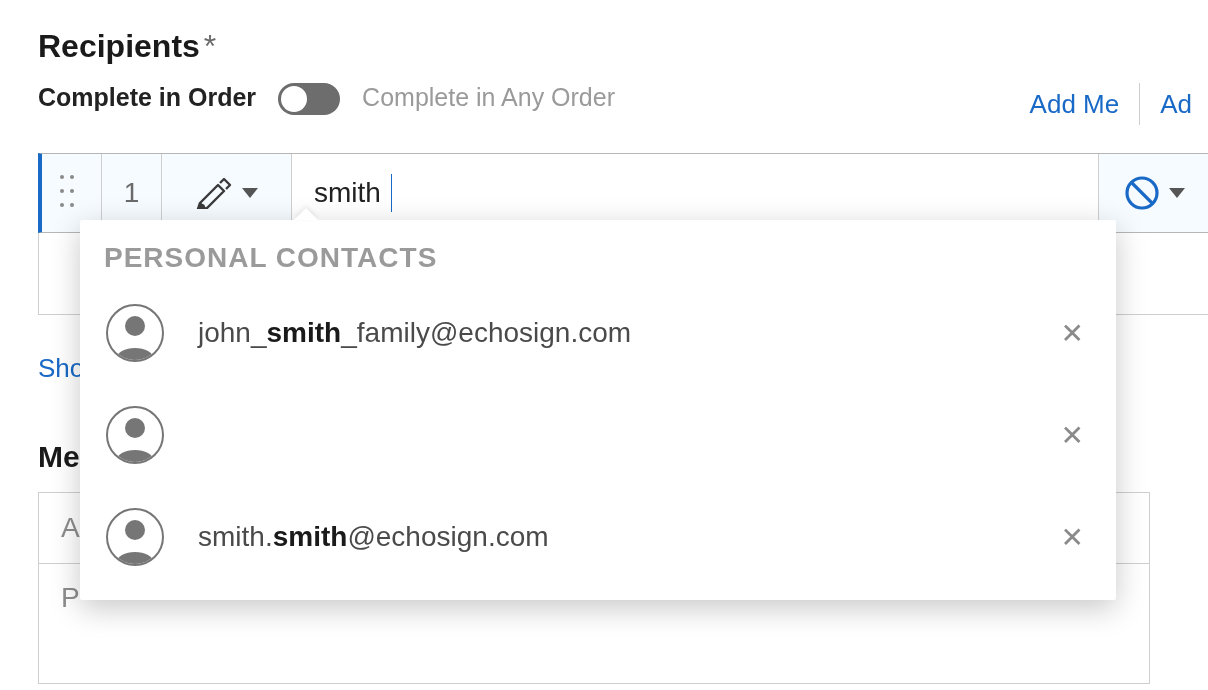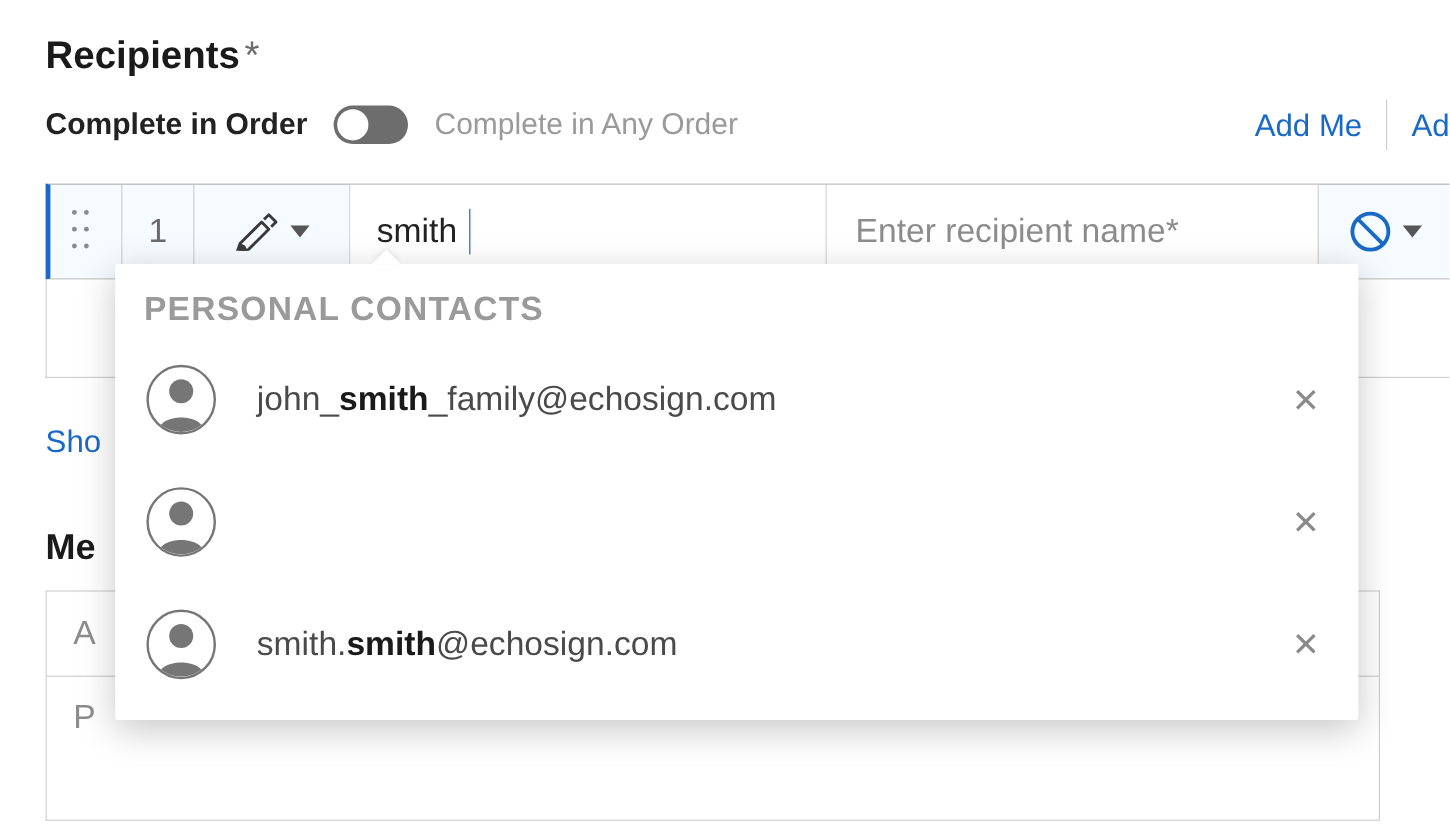--- a/index.html
+++ b/index.html
@@ -25,21 +25,21 @@
       color: #1a1a1a;
       margin-bottom: 18px;
     }
     .section-title .asterisk {
       color: #6b6b6b;
       font-weight: 400;
       margin-left: 4px;
     }
     .order-row {
       display: flex;
-      align-items: center;
+      align-items: flex-start;
       gap: 22px;
       margin-bottom: 28px;
     }
     .order-label {
       font-size: 25px;
       font-weight: 600;
       color: #222;
     }
     .order-label.inactive {
       font-weight: 400;
@@ -61,21 +61,21 @@
       width: 26px;
       height: 26px;
       background: #ffffff;
       border-radius: 50%;
     }
     .right-links {
       margin-left: auto;
       display: flex;
       align-items: center;
       gap: 20px;
-      padding-right: 0;
+      padding-right: 16px;
     }
     .link {
       font-size: 26px;
       font-weight: 500;
       color: #1969c6;
       cursor: pointer;
       white-space: nowrap;
     }
     .vsep {
       width: 1px;
@@ -205,21 +205,21 @@
       border: 1px solid #cfcfcf;
       border-top: none;
       width: 1112px;
       color: #8c8c8c;
       font-size: 28px;
     }
 
     
     .dropdown {
       position: absolute;
-      left: 96px;
+      left: 80px;
       top: 220px;
       width: 1036px;
       background: #ffffff;
       box-shadow: 0 8px 30px rgba(0,0,0,0.22);
       border-radius: 2px;
       z-index: 100;
       padding-bottom: 12px;
     }
     .dropdown .arrow {
       position: absolute;
@@ -322,23 +322,20 @@
         <path d="M4 26 L10 32" fill="#3a3a3a" stroke="#3a3a3a" stroke-width="2"></path>
         <circle cx="6" cy="30" r="3" fill="#3a3a3a"></circle>
       </svg>
       <div class="chevron"></div>
     </div>
     <div class="cell email-cell">
       <span class="email-input-wrap">
         <input class="email-input" type="text" value="smith" style="">
       </span>
     </div>
-    <div class="cell name-cell">
-      <input class="name-input" type="text" placeholder="Enter recipient name*" style="">
-    </div>
     <div class="cell action-cell">
       <svg class="nosign-icon" viewBox="0 0 38 38">
         <circle cx="19" cy="19" r="15" fill="none" stroke="#1969c6" stroke-width="3.2"></circle>
         <line x1="8.5" y1="8.5" x2="29.5" y2="29.5" stroke="#1969c6" stroke-width="3.2"></line>
       </svg>
       <div class="chevron" style="border-top-color:#555;"></div>
     </div>
   </div>
 
   <div class="second-row-placeholder"></div>

